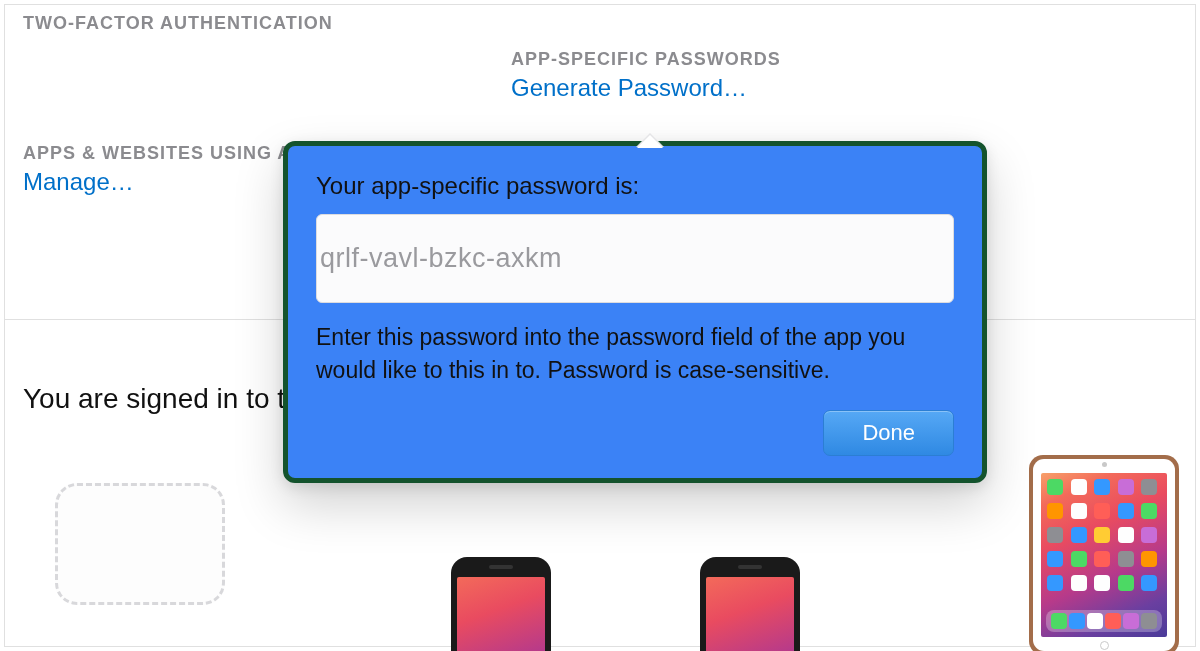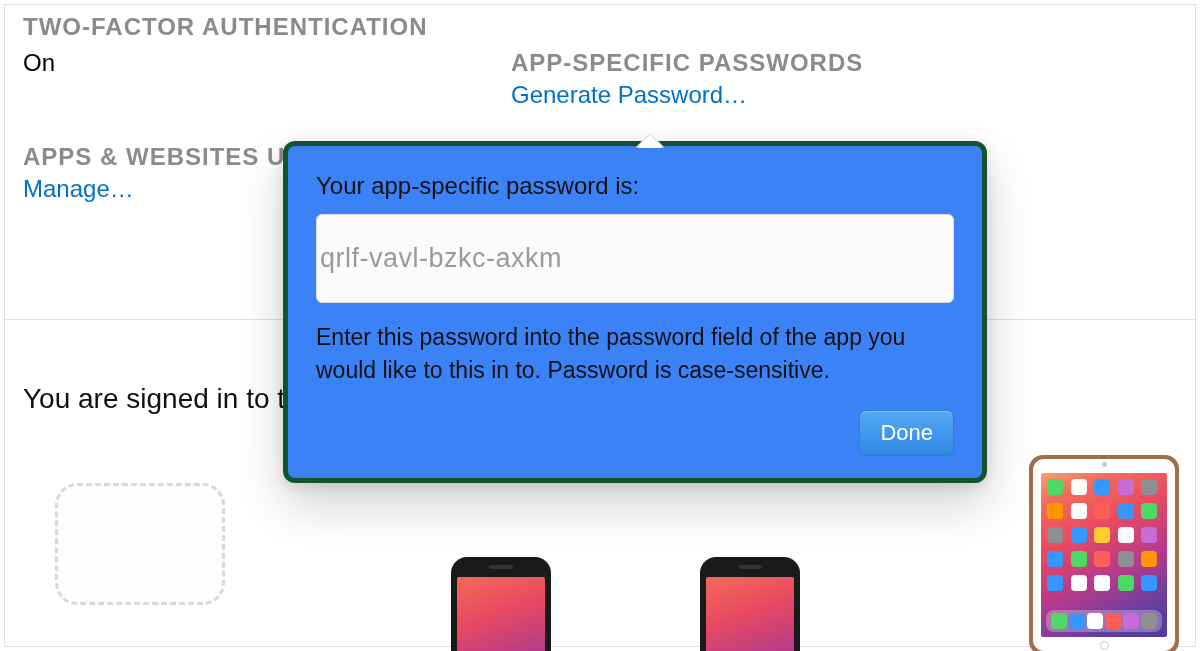--- a/index.html
+++ b/index.html
@@ -11,21 +11,21 @@
     position: relative;
   }
   .frame {
     position: absolute;
     left: 4px; top: 4px; right: 4px; bottom: 4px;
     border: 1px solid #e0e0e0;
     background: #fff;
   }
 
   .section-label {
-    font-size: 24px;
+    font-size: 18px;
     letter-spacing: 1px;
     color: #8b8b8f;
     font-weight: 600;
   }
   .link {
     color: #0070c9;
     font-size: 24px;
     cursor: pointer;
   }
   .value {
@@ -225,35 +225,34 @@
   .popover-actions {
     display: flex;
     justify-content: flex-end;
     margin-top: 22px;
   }
   .btn-done {
     background: linear-gradient(180deg, #56a8f5 0%, #2f89e3 100%);
     border: 1px solid #2b7ed4;
     color: #fff;
     font-size: 22px;
-    padding: 9px 20px;
+    padding: 9px 38px;
     border-radius: 7px;
     cursor: pointer;
     font-family: inherit;
     box-shadow: inset 0 1px 0 rgba(255,255,255,0.3);
   }
 </style>
 </head>
 <body>
 
 <div class="frame">
 
   <div class="tfa-block">
     <div class="section-label">TWO-FACTOR AUTHENTICATION</div>
-    <div class="value">On</div>
   </div>
 
   <div class="apps-block">
     <div class="section-label">APPS &amp; WEBSITES USING APPLE ID</div>
     <a class="link">Manage…</a>
   </div>
 
   <div class="apsp-block">
     <div class="section-label">APP-SPECIFIC PASSWORDS</div>
     <a class="link">Generate Password…</a>

